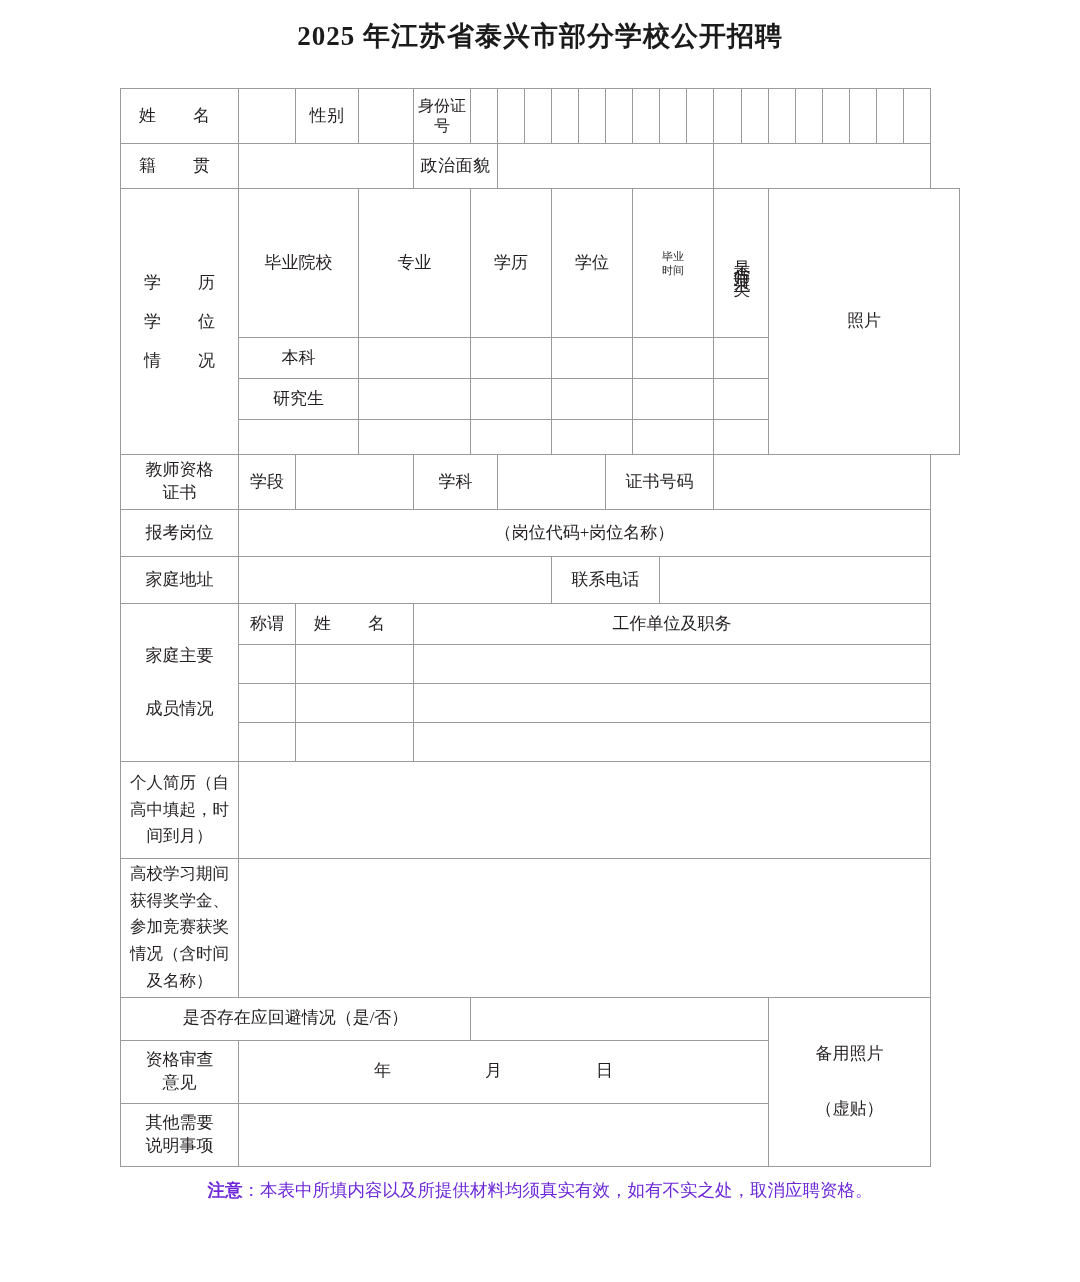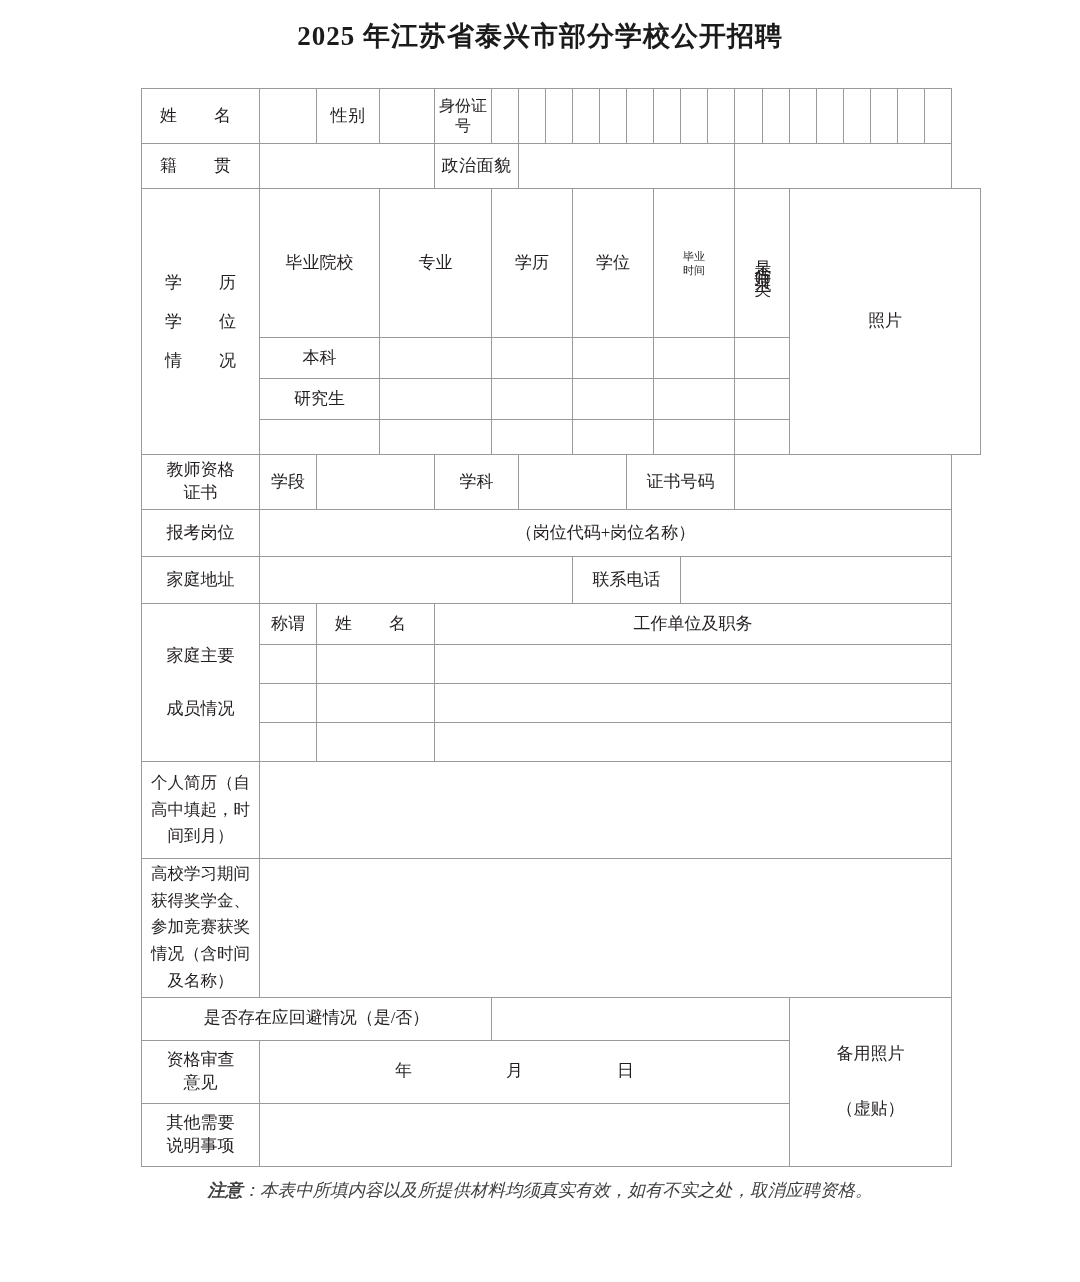--- a/index.html
+++ b/index.html
@@ -30,21 +30,20 @@
     font-weight: bold;
     letter-spacing: 1px;
     line-height: 44px;
     color: #1b1b1b;
   }
   .form-wrap {
     position: absolute;
     left: 120px;
     top: 88px;
     width: 840px;
-    margin-left: 21px;
   }
   table.form {
     border-collapse: collapse;
     table-layout: fixed;
     width: 840px;
     background: #fff;
   }
   table.form td {
     border: 1px solid #9a9a9a;
     padding: 0;
@@ -84,22 +83,21 @@
   }
   .photo-label { font-size: 17px; }
   .spare-top { padding-bottom: 4px; }
   .note {
     position: absolute;
     left: 0;
     top: 1178px;
     width: 1080px;
     text-align: center;
     font-size: 17.5px;
-    color: #404040;
-    font-style: italic;
+    color: #6d28d9;
   }
   .note b { font-weight: bold; }
   .big-area { height: 96px; }
 </style>
 </head>
 <body>
 
 <div class="page">
 
   <div class="title-block">

